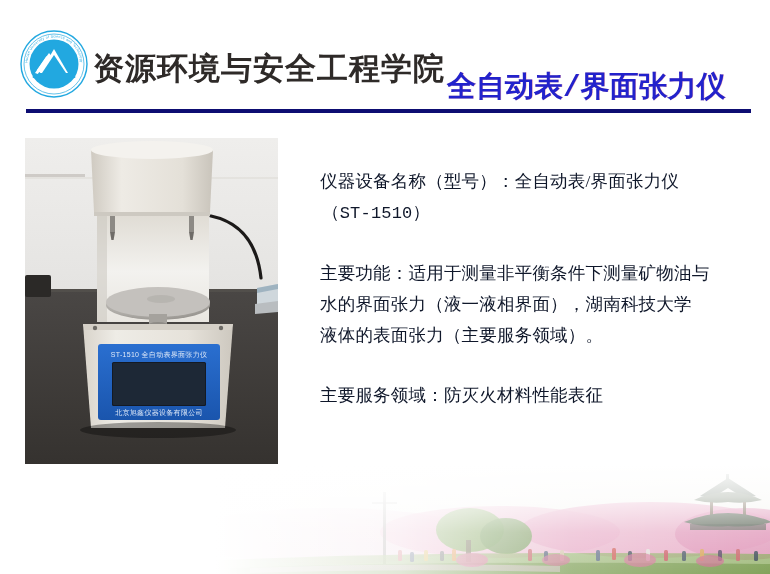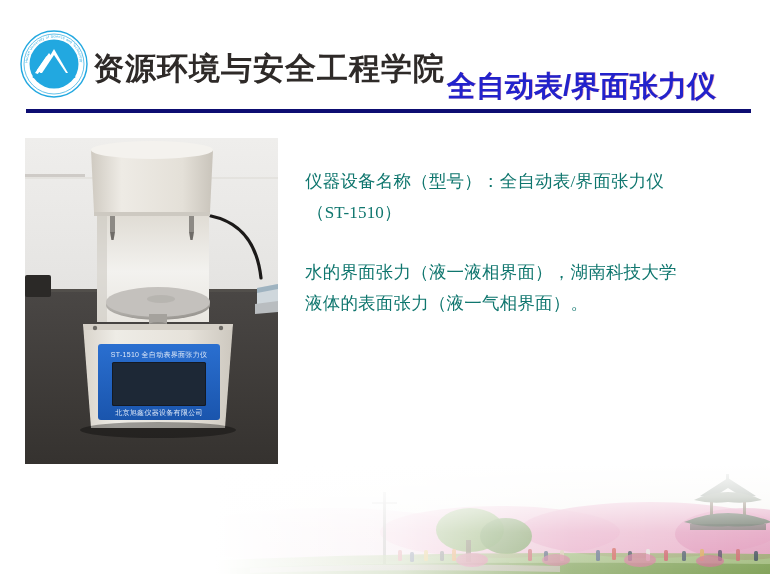--- a/index.html
+++ b/index.html
@@ -26,21 +26,21 @@
     font-family:"Liberation Sans", sans-serif;
     font-weight:bold;
     font-size:31px;
     letter-spacing:1px;
     color:#2e2a28;
     white-space:nowrap;
   }
 
   .slide-title{
     position:absolute; left:447px; top:67px;
-    font-family:Liberation Sans, sans-serif;
+    font-family:Liberation Mono, monospace;
     font-weight:bold;
     font-size:29px;
     letter-spacing:0px;
     color:#2222cc;
     white-space:nowrap;
     text-shadow:0.6px 0 0 rgba(210,30,60,0.40);
   }
 
   .header-rule{
     position:absolute; left:26px; top:109px; width:725px; height:4px;
@@ -50,31 +50,31 @@
   
   .photo{
     position:absolute; left:25px; top:138px; width:253px; height:327px;
     overflow:hidden;
     background:#3c3a39;
   }
   .photo svg{ display:block; width:253px; height:327px; }
 
   
   .copy{
-    position:absolute; left:305px; top:166px; width:450px;
+    position:absolute; left:320px; top:166px; width:450px;
     font-family:"Liberation Serif", serif;
     font-size:17.5px;
     line-height:31px;
-    color:#0f766e;
+    color:#0f172a;
     letter-spacing:0.2px;
   }
   .para{ margin:0; }
   .gap{ height:29px; }
   .model-line{ padding-left:2px; }
-  .model-code{ font-family:Liberation Serif, serif; font-size:17px; }
+  .model-code{ font-family:Liberation Mono, monospace; font-size:17px; }
 
   
   .bottom-deco{
     position:absolute; left:0; bottom:0; width:770px; height:110px;
     overflow:hidden; pointer-events:none;
   }
   .bottom-deco svg{ display:block; width:770px; height:110px; }
 </style>
 </head>
 <body>
@@ -211,23 +211,25 @@
     <text x="134" y="277" text-anchor="middle" font-family="Liberation Sans, sans-serif" font-size="7" fill="#dfe9f8" letter-spacing="0.3">北京旭鑫仪器设备有限公司</text>
 
     <ellipse cx="133" cy="292" rx="78" ry="8" fill="#000000" opacity="0.35"></ellipse>
   </svg>
 </div>
 
 <div class="copy">
   <p class="para">仪器设备名称（型号）：全自动表/界面张力仪</p>
   <p class="para model-line"><span>（</span><span class="model-code">ST-1510</span><span>）</span></p>
   <div class="gap"></div>
+  <p class="para">主要功能：适用于测量非平衡条件下测量矿物油与</p>
   <p class="para">水的界面张力（液一液相界面），湖南科技大学</p>
-  <p class="para">液体的表面张力（液一气相界面）。</p>
+  <p class="para">液体的表面张力（主要服务领域）。</p>
   <div class="gap"></div>
+  <p class="para">主要服务领域：防灭火材料性能表征</p>
 </div>
 
 <div class="bottom-deco">
   <svg viewBox="0 0 770 110">
     <defs>
       <linearGradient id="fadeL" x1="0" y1="0" x2="1" y2="0">
         <stop offset="0%" stop-color="#ffffff" stop-opacity="1"></stop>
         <stop offset="28%" stop-color="#ffffff" stop-opacity="1"></stop>
         <stop offset="52%" stop-color="#ffffff" stop-opacity="0.78"></stop>
         <stop offset="74%" stop-color="#ffffff" stop-opacity="0.32"></stop>

